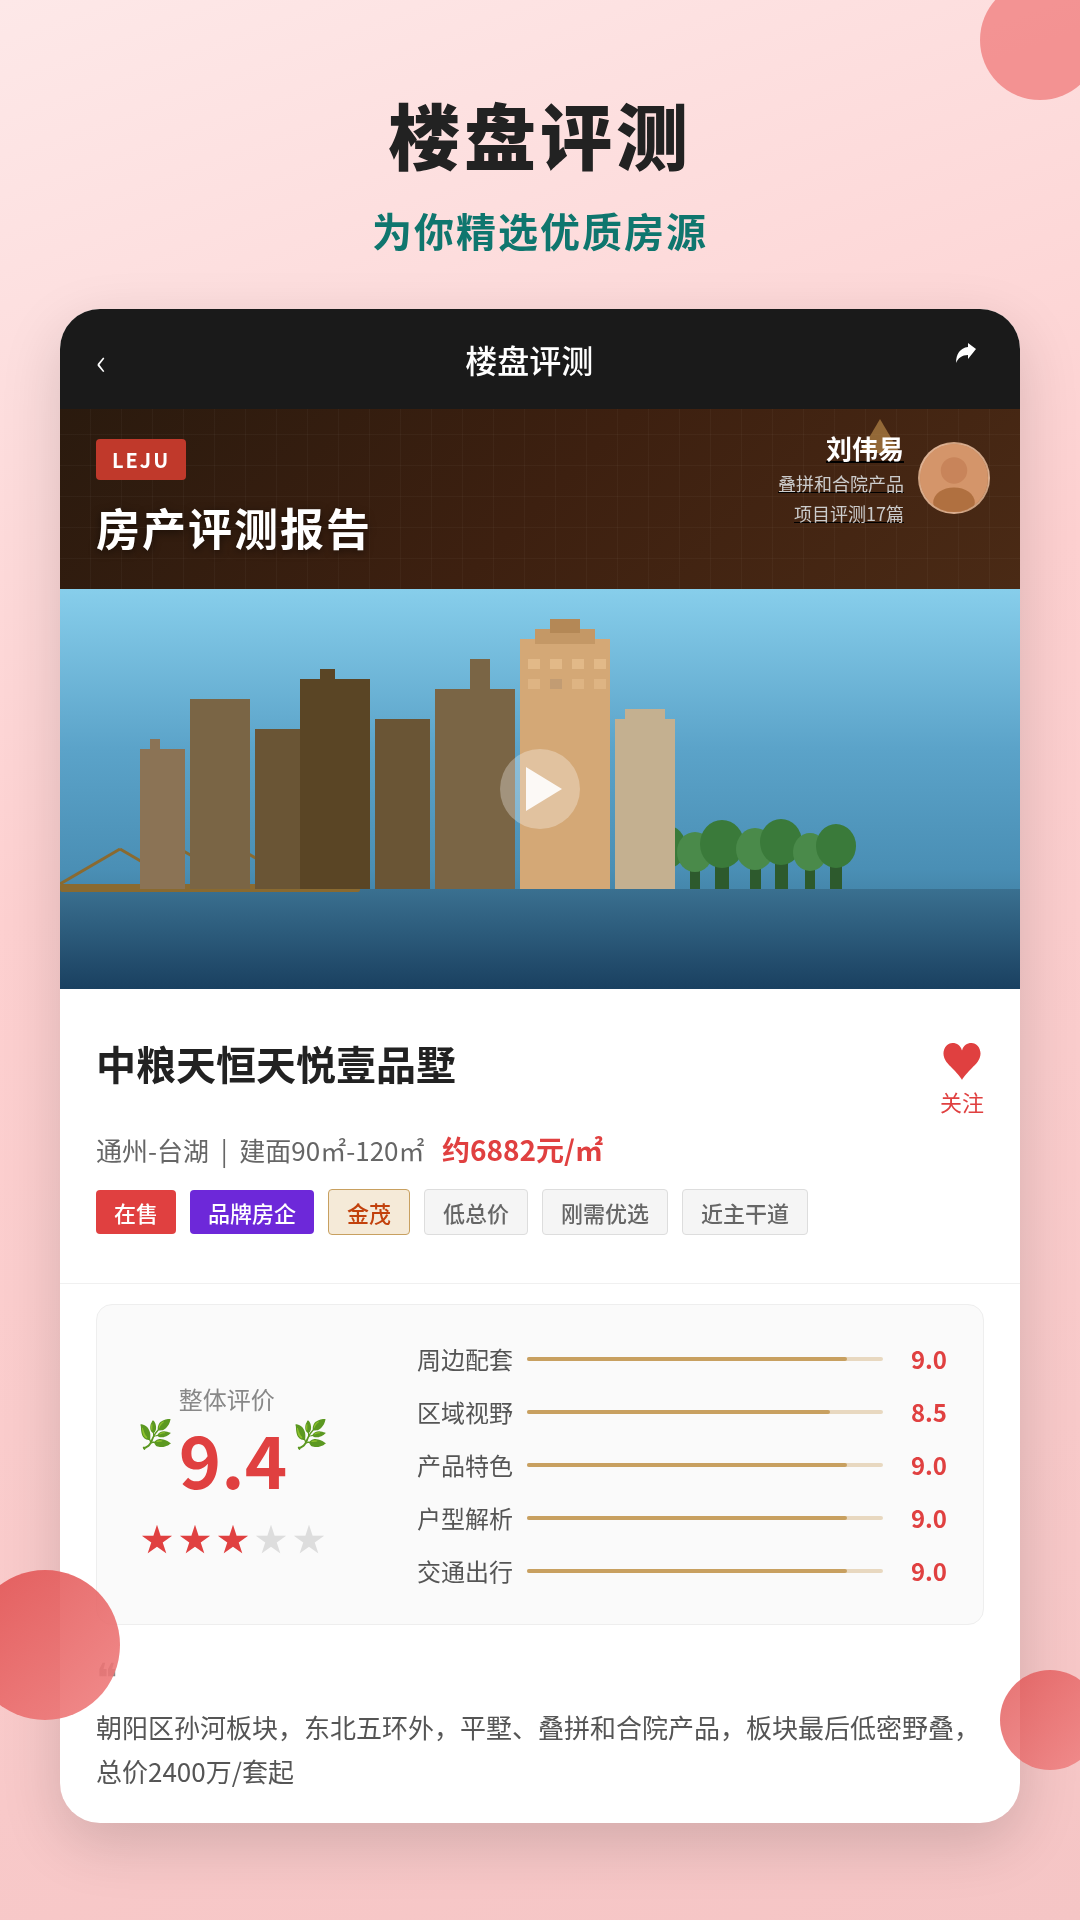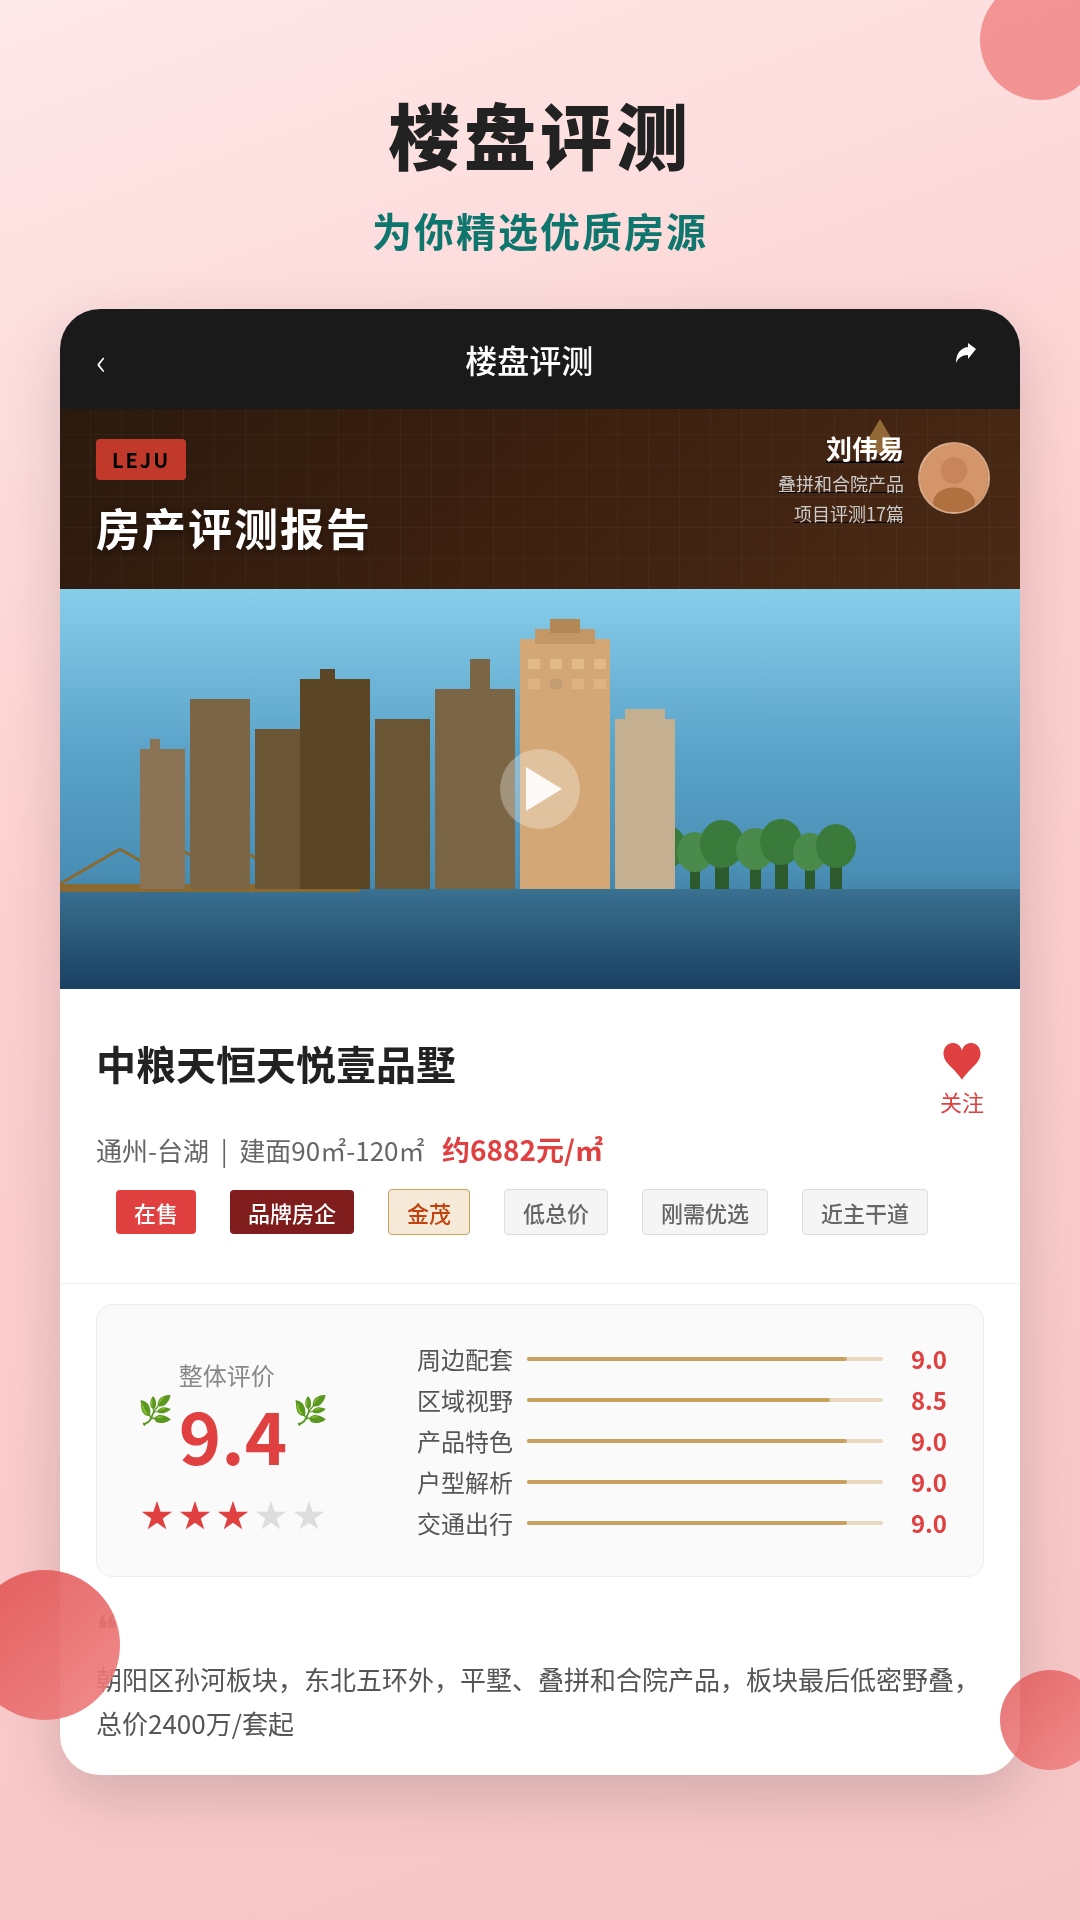--- a/index.html
+++ b/index.html
@@ -120,21 +120,21 @@
       background-image: 
         repeating-linear-gradient(0deg, transparent, transparent 30px, rgba(255,255,255,0.03) 30px, rgba(255,255,255,0.03) 31px),
         repeating-linear-gradient(90deg, transparent, transparent 30px, rgba(255,255,255,0.03) 30px, rgba(255,255,255,0.03) 31px);
     }
 
     .report-logo {
       position: absolute;
       top: 30px;
       left: 36px;
       background: #c0392b;
-      color: #000000;
+      color: #ffffff;
       font-size: 20px;
       font-weight: 700;
       padding: 6px 16px;
       border-radius: 4px;
       letter-spacing: 2px;
     }
 
     .report-title-text {
       position: absolute;
       bottom: 30px;
@@ -293,25 +293,24 @@
       margin-top: 20px;
       flex-wrap: wrap;
       align-items: center;
     }
 
     .tag {
       padding: 6px 18px;
       border-radius: 4px;
       font-size: 22px;
       font-weight: 500;
-      margin-left: 20px;
     }
 
     .tag-red { background: #e04040; color: #fff; }
-    .tag-gold { background: #7f1d1d; color: #fff; }
+    .tag-gold { background: #6d28d9; color: #fff; }
     .tag-gold-text { background: #f5ead8; color: #c2410c; border: 1px solid #c8a060; }
     .tag-outline { background: #f5f5f5; color: #666; border: 1px solid #ddd; }
 
     
     .rating-section {
       margin: 20px 36px;
       background: #fafafa;
       border-radius: 16px;
       padding: 36px;
       border: 1px solid #eee;
@@ -363,21 +362,21 @@
     }
 
     .star { font-size: 32px; }
     .star-filled { color: #e04040; }
     .star-empty { color: #ddd; }
 
     .rating-right {
       flex: 1;
       display: flex;
       flex-direction: column;
-      gap: 6px;
+      gap: 18px;
       justify-content: center;
     }
 
     .rating-item {
       display: flex;
       align-items: center;
       gap: 14px;
     }
 
     .rating-item-label {

